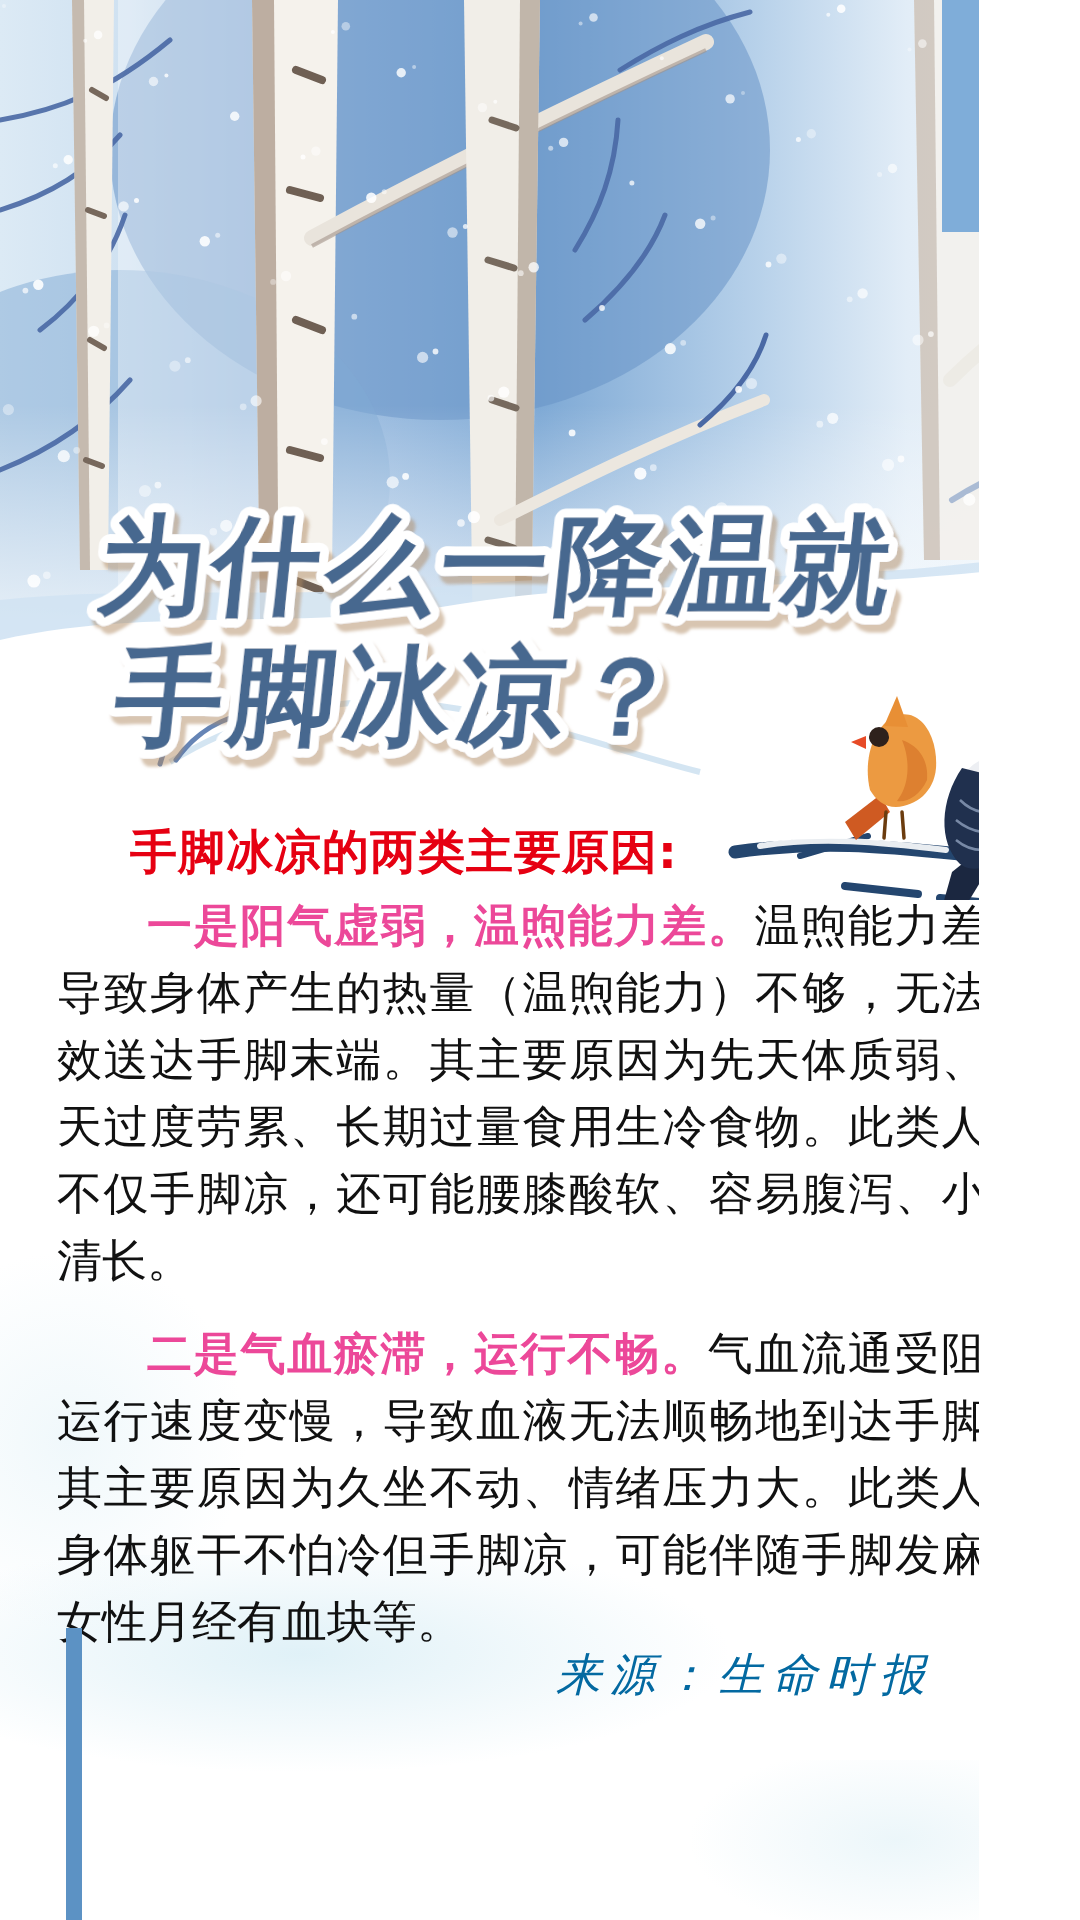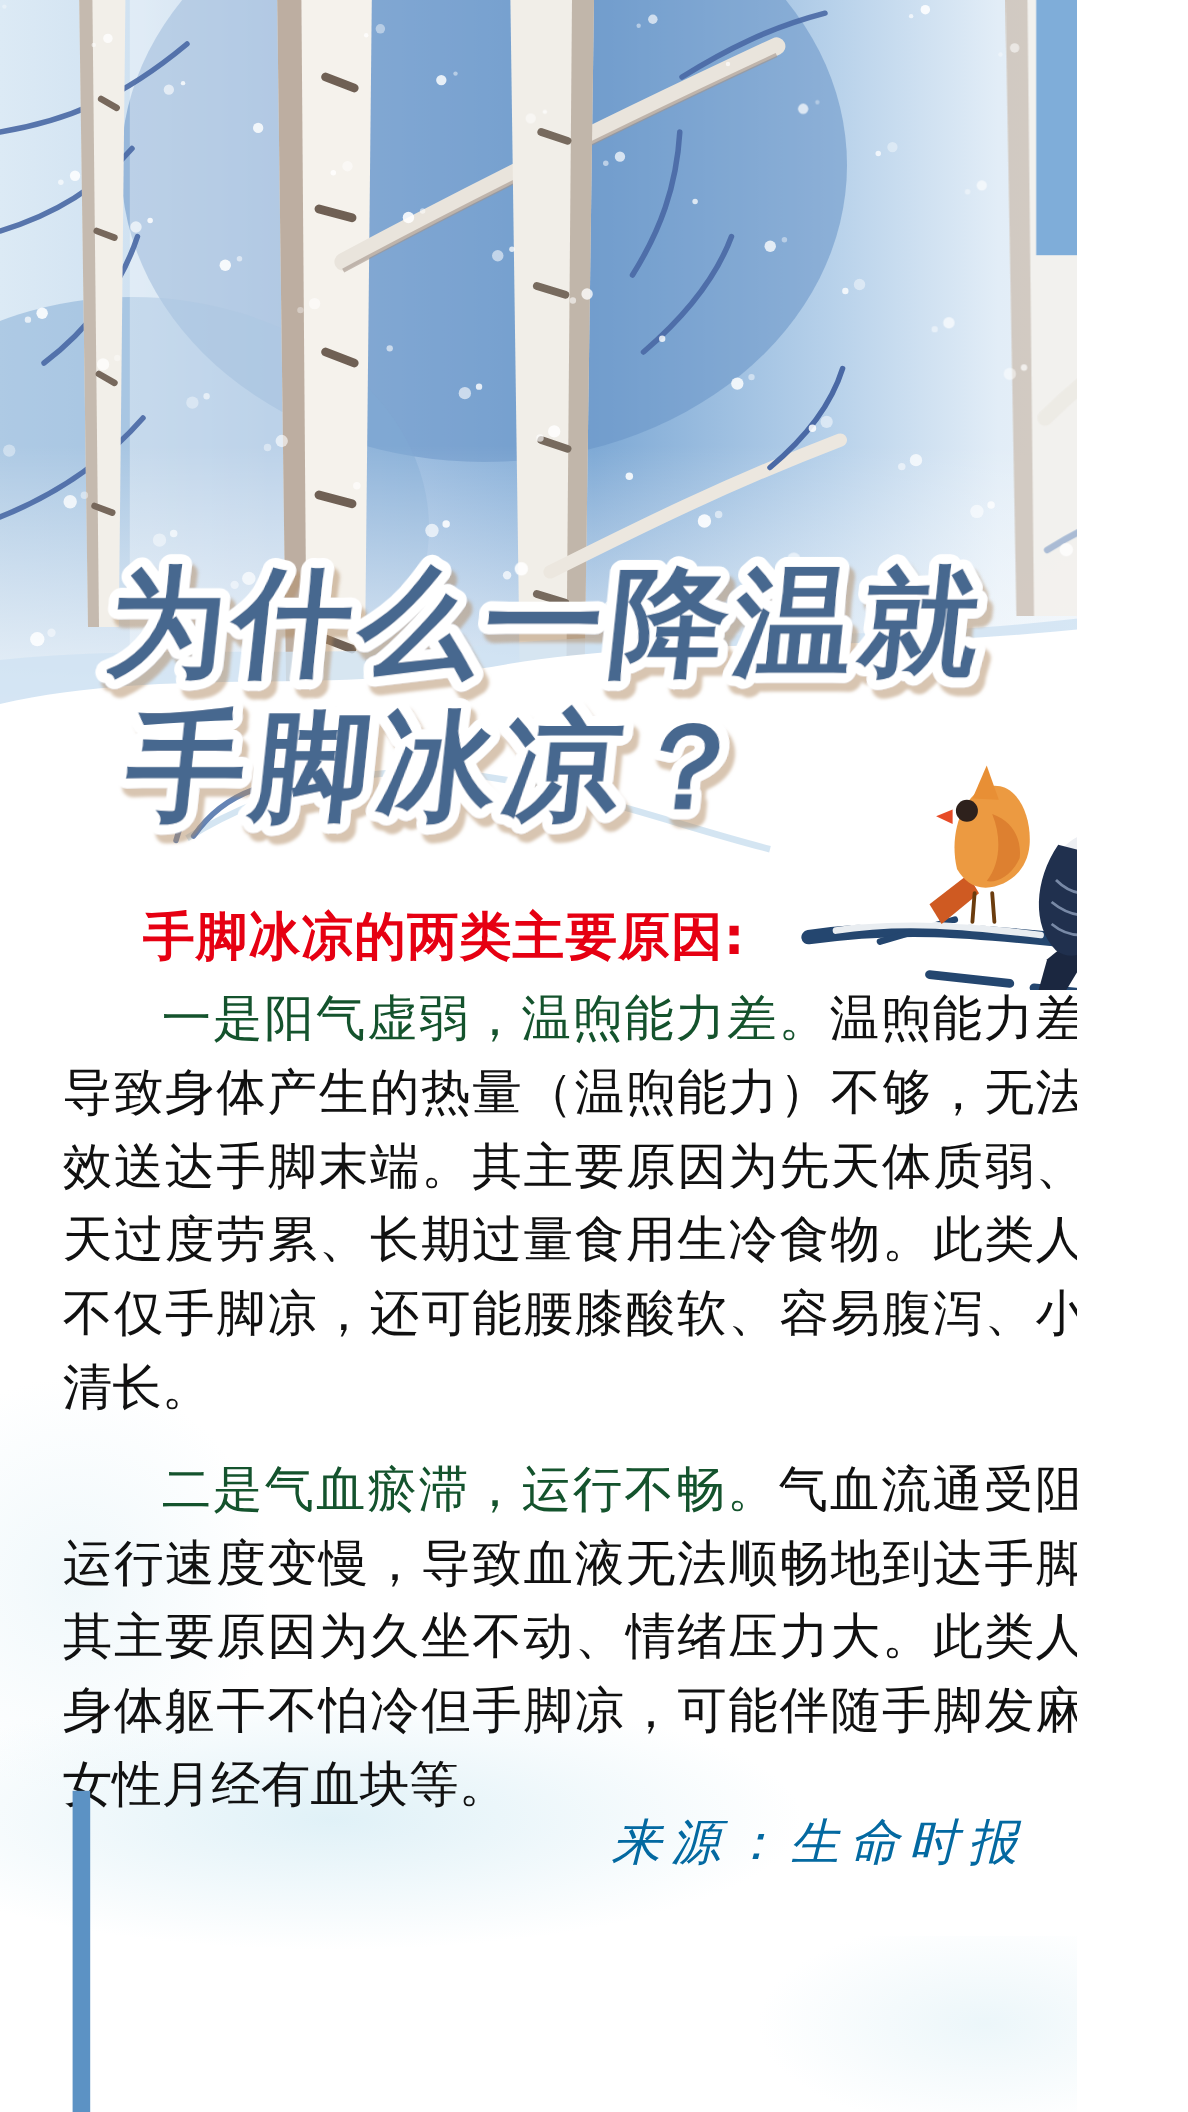--- a/index.html
+++ b/index.html
@@ -50,21 +50,21 @@
     letter-spacing:1px;
     color:#e60012;
   }
   .article p {
     margin:26px 0 0 0; padding:0;
     font-size:45px; line-height:67px;
     text-align:justify; text-indent:2em;
     color:#111111;
   }
   .article p.first { margin-top:14px; }
-  .hl { color:#14532d; font-weight:normal; }
+  .hl { color:#ec4899; font-weight:bold; }
 
   .source {
     position:absolute; right:45px; top:1645px;
     font-family:"DejaVu Serif", serif;
     font-style:italic;
     font-size:45px; letter-spacing:9px;
     color:#0369a1;
     white-space:nowrap;
   }
 </style>

